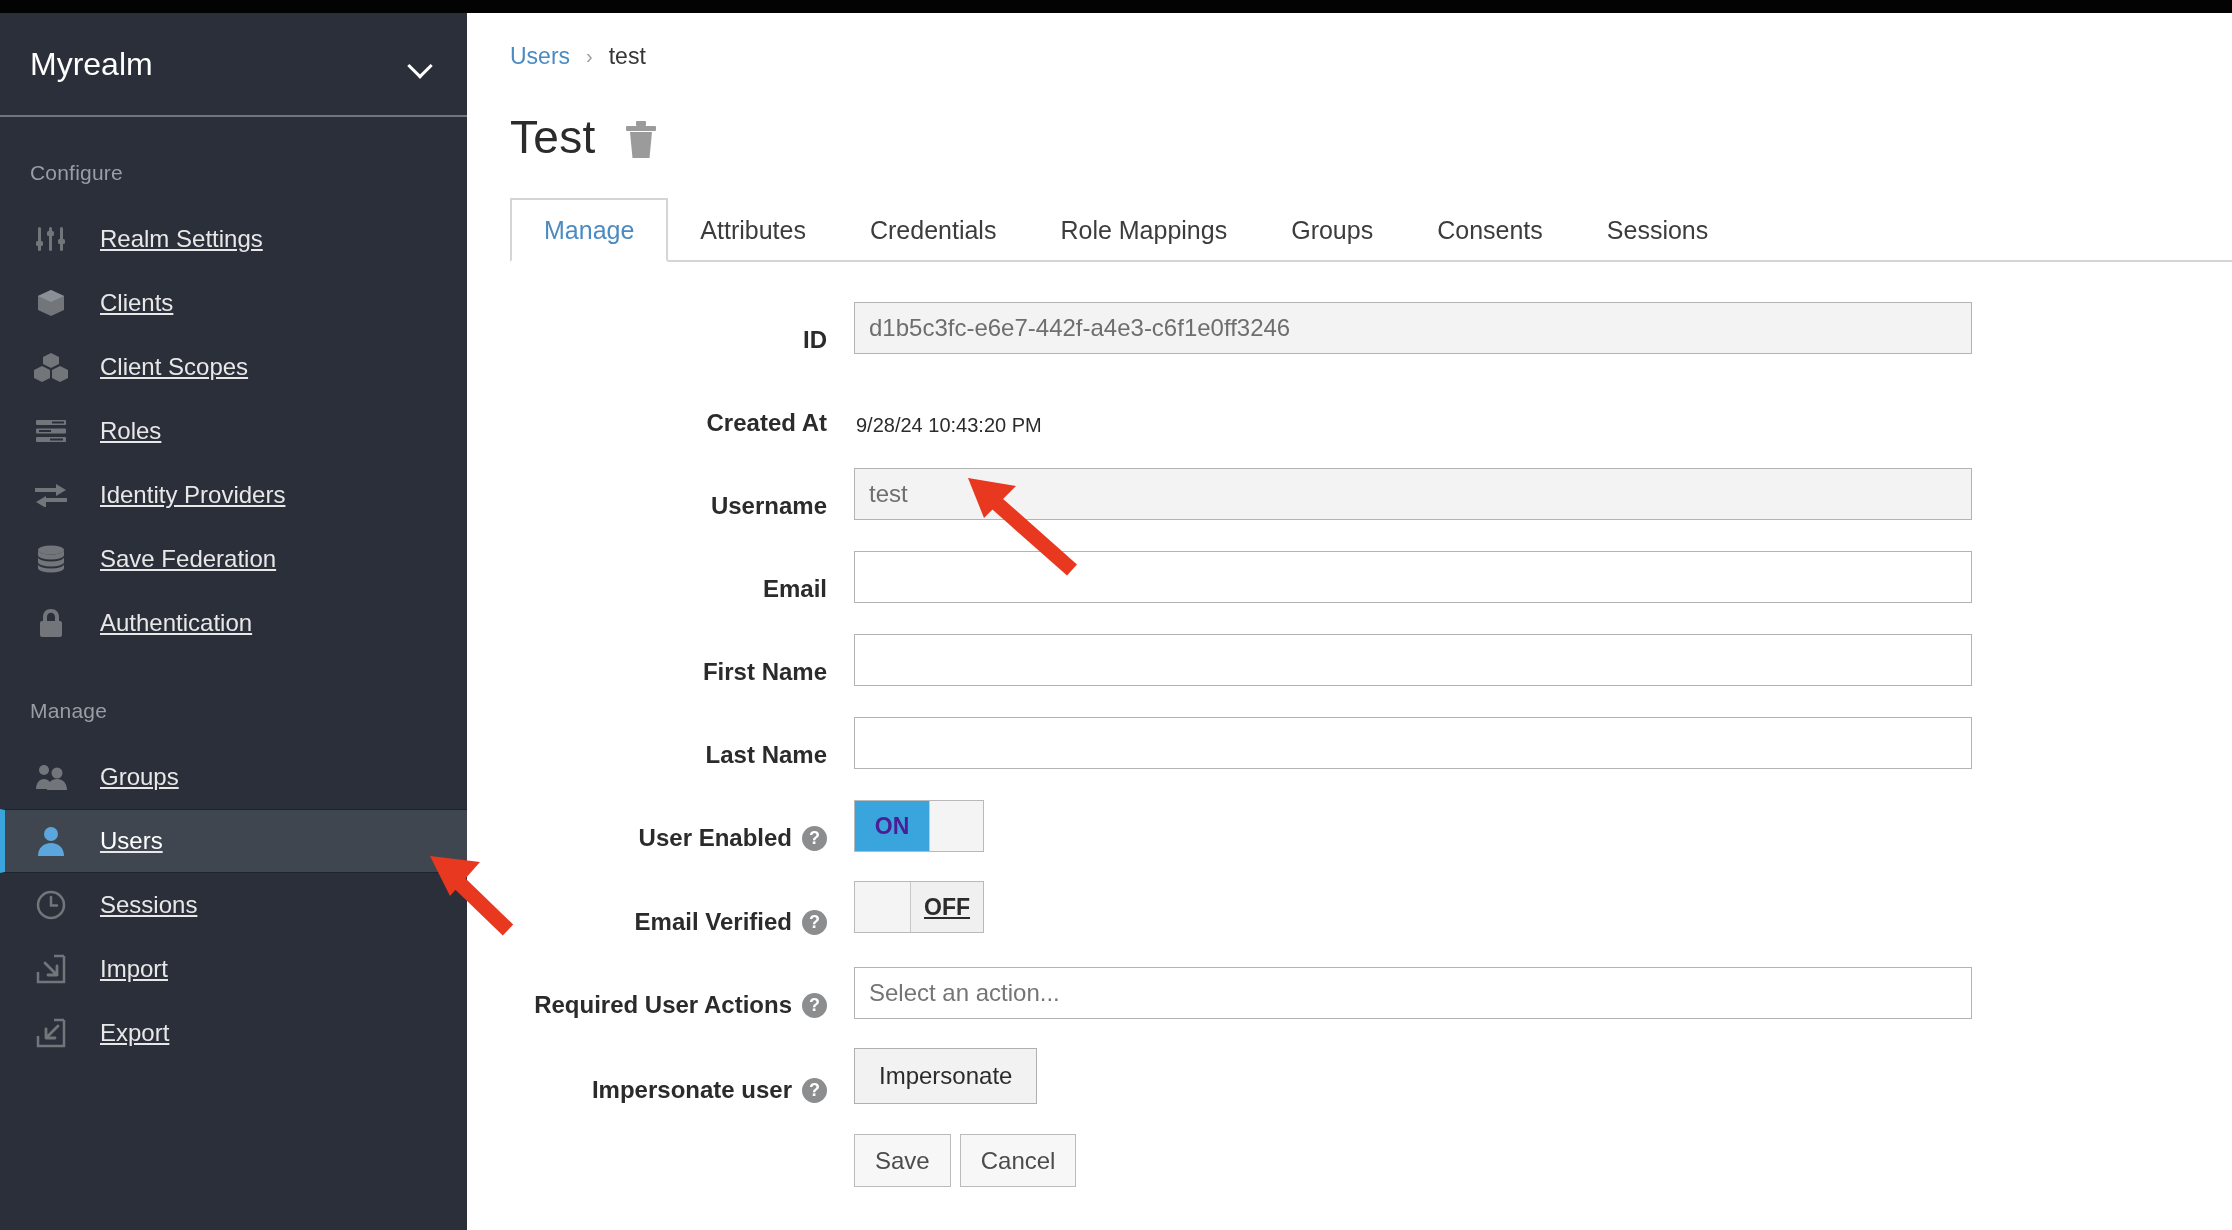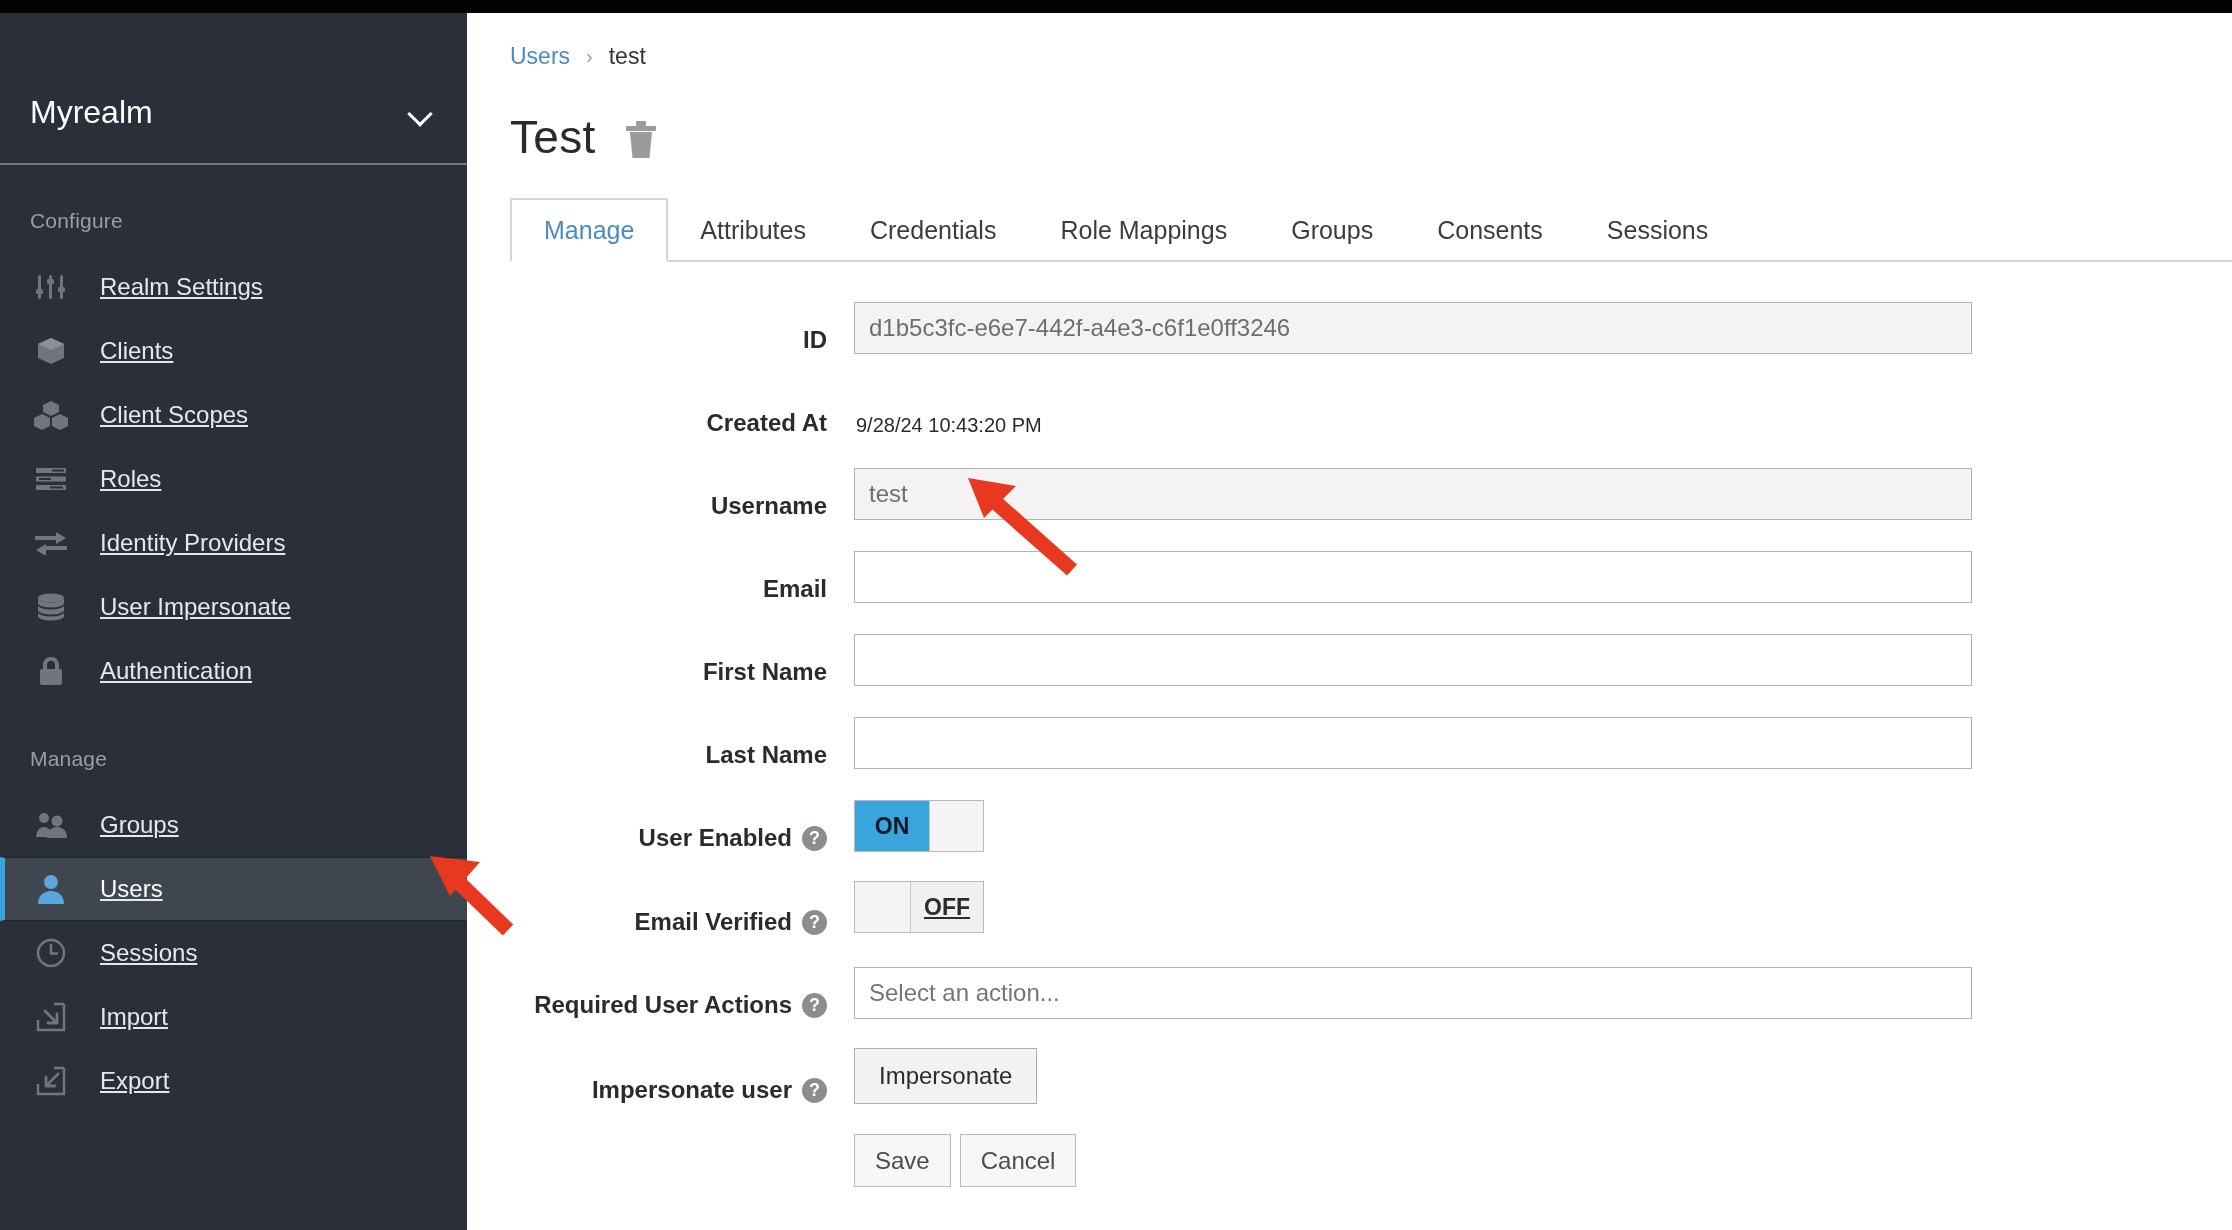--- a/index.html
+++ b/index.html
@@ -39,21 +39,20 @@
   }
 
   .realm-selector {
     position: relative;
     height: 104px;
     display: flex;
     align-items: center;
     padding: 0 34px 0 30px;
     border-bottom: 2px solid #72767b;
     cursor: pointer;
-    margin-top: 48px;
   }
   .realm-name {
     font-size: 32px;
     color: #ffffff;
     font-weight: 400;
     flex: 1;
   }
   .chev-down {
     width: 24px; height: 14px;
     position: relative;
@@ -262,21 +261,21 @@
   .toggle .seg {
     display: flex;
     align-items: center;
     justify-content: center;
     font-size: 23px;
     font-weight: 700;
   }
   .toggle.on .seg-on {
     flex: 0 0 74px;
     background: #39a5dc;
-    color: #0f172a;
+    color: #4c1d95;
   }
   .toggle.on .seg-knob {
     flex: 1;
     background: #f4f4f4;
     border-left: 1px solid #c8c8c8;
   }
   .toggle.off .seg-knob {
     flex: 0 0 56px;
     background: #f4f4f4;
     border-right: 1px solid #c8c8c8;
@@ -405,21 +404,21 @@
       <span class="nav-icon">
         <svg width="30" height="28" viewBox="0 0 30 28">
           <g fill="#72767b">
             <ellipse cx="15" cy="5" rx="13" ry="4.5"></ellipse>
             <path d="M2 5 v5 a13 4.5 0 0 0 26 0 v-5 a13 4.5 0 0 1 -26 0 z"></path>
             <path d="M2 12 v5 a13 4.5 0 0 0 26 0 v-5 a13 4.5 0 0 1 -26 0 z"></path>
             <path d="M2 19 v4 a13 4.5 0 0 0 26 0 v-4 a13 4.5 0 0 1 -26 0 z"></path>
           </g>
         </svg>
       </span>
-      <span class="nav-label">User Impersonate</span>
+      <span class="nav-label">Save Federation</span>
     </div>
 
     <div class="nav-item">
       <span class="nav-icon">
         <svg width="26" height="30" viewBox="0 0 26 30">
           <g fill="#72767b">
             <path d="M13 1 C8 1 5 4.5 5 9 v5 h4 V9 c0-2.7 1.7-4.3 4-4.3 s4 1.6 4 4.3 v5 h4 V9 C21 4.5 18 1 13 1 z"></path>
             <rect x="2" y="13" width="22" height="16" rx="2"></rect>
           </g>
         </svg>

